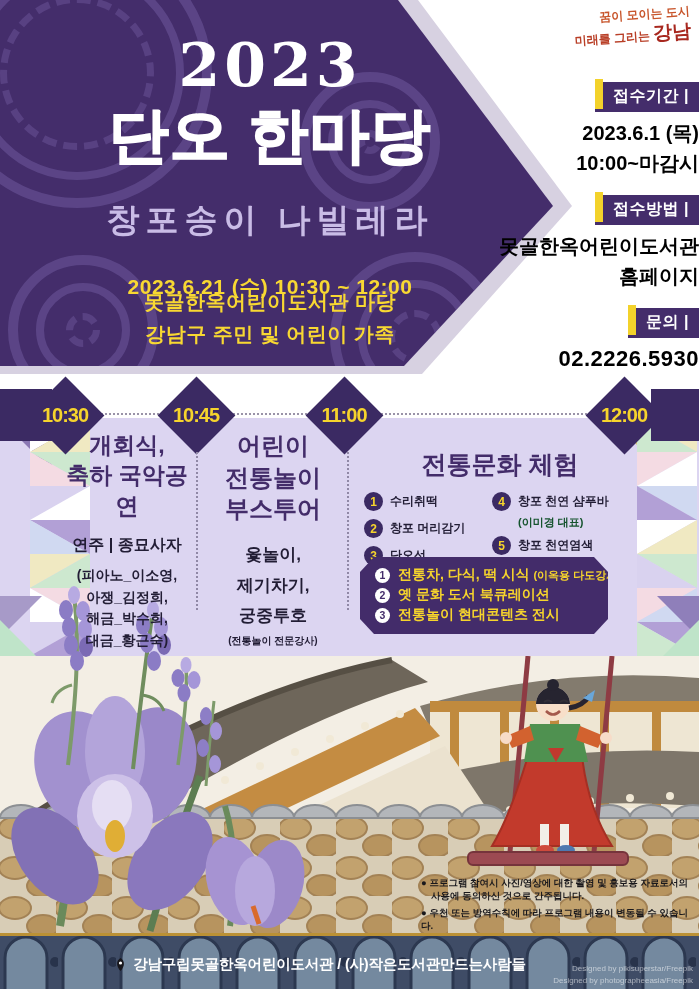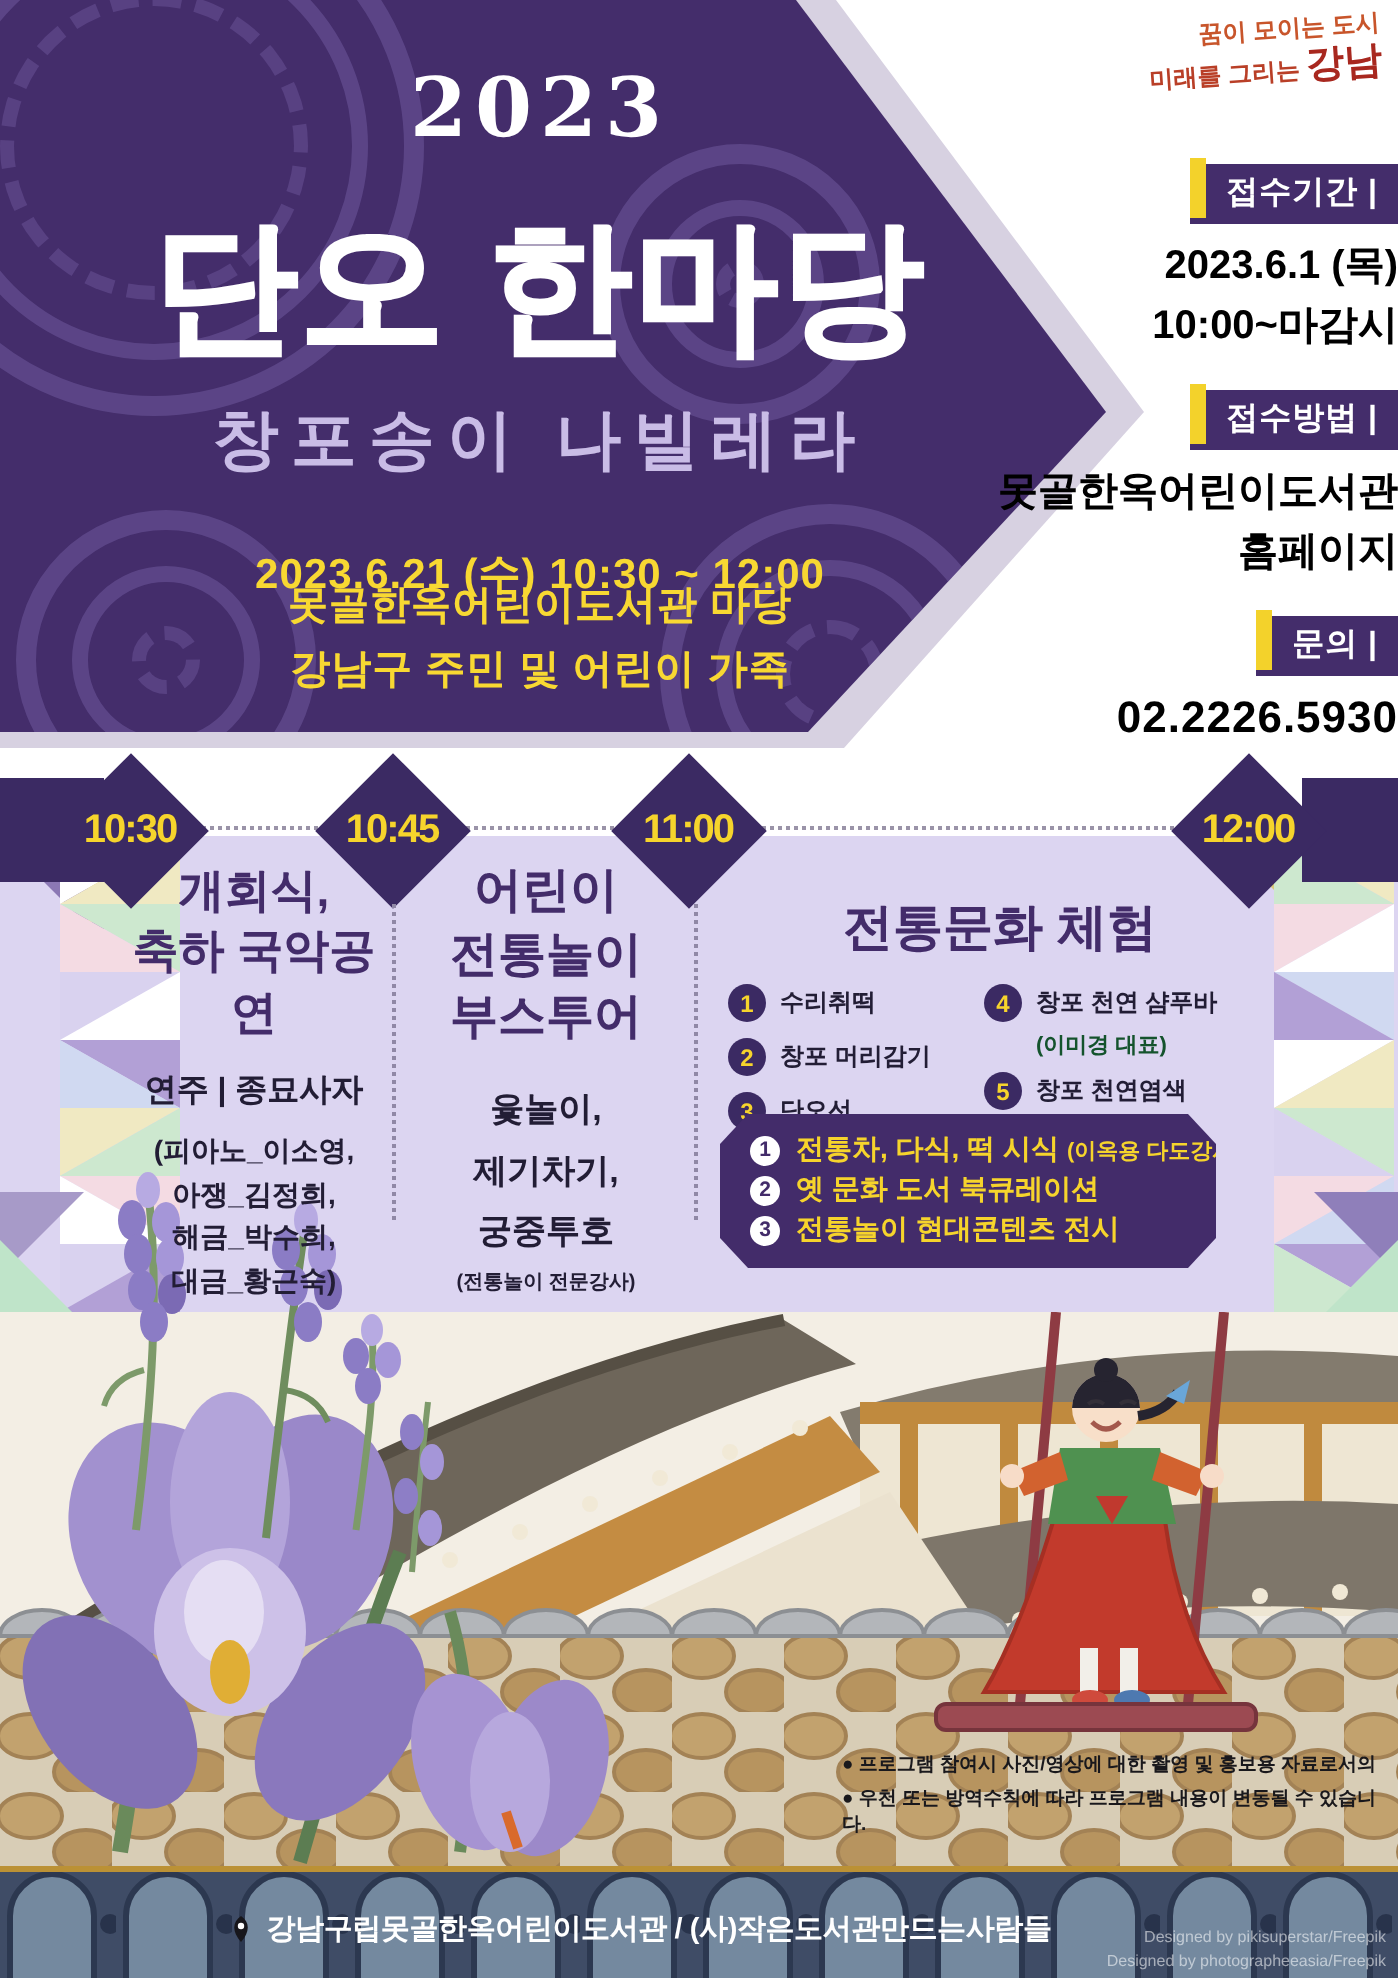--- a/index.html
+++ b/index.html
@@ -11,22 +11,22 @@
   .hexa{position:absolute;left:0;top:0;width:600px;height:368px;background:#442d6b;
     clip-path:polygon(0 0,398px 0,553px 206px,404px 366px,0 366px);z-index:2;}
   .ring{position:absolute;border-radius:50%;border:10px solid rgba(130,108,178,.38);}
   .ring::before{content:"";position:absolute;inset:18px;border-radius:50%;border:8px solid rgba(130,108,178,.38);}
   .ring::after{content:"";position:absolute;inset:48px;border-radius:50%;border:7px dashed rgba(130,108,178,.33);}
   .r1{left:-58px;top:-62px;width:250px;height:250px;}
   .r2{left:300px;top:72px;width:120px;height:120px;}
   .r3{left:8px;top:255px;width:130px;height:130px;}
   .r4{left:330px;top:252px;width:150px;height:150px;}
   .hexa .txt{position:absolute;left:35px;width:470px;text-align:center;}
-  .year{top:30px;font-family:"DejaVu Serif",serif;font-weight:700;font-size:41px;color:#fff;letter-spacing:4px;}
-  .title{top:96px;font-weight:900;font-size:72px;color:#fff;letter-spacing:1px;-webkit-text-stroke:1.5px #fff;}
+  .year{top:30px;font-family:"DejaVu Serif",serif;font-weight:700;font-size:60px;color:#fff;letter-spacing:4px;}
+  .title{top:96px;font-weight:900;font-size:60px;color:#fff;letter-spacing:1px;-webkit-text-stroke:1.5px #fff;}
   .subtitle{top:198px;font-weight:800;font-size:33px;color:#c9bce6;letter-spacing:6px;}
   .meta{font-weight:800;color:#f8d832;letter-spacing:.5px;}
   .dt{top:256px;font-size:21px;margin-top:17px;}
   .place{top:289px;font-size:20px;}
   .aud{top:321px;font-size:20px;}
   
   .city-logo{position:absolute;top:8px;right:8px;z-index:3;text-align:right;transform:rotate(-4deg);font-weight:800;line-height:1.25;}
   .cl1{font-size:12px;color:#c8552b;}
   .cl2{font-size:12px;color:#b93f27;}
   .cl-city{font-size:19px;color:#a8281f;}
@@ -400,20 +400,21 @@
     <circle cx="553" cy="29" r="6" fill="#262430"></circle>
     <path d="M569 52 q14 -2 20 -12" stroke="#262430" stroke-width="5" fill="none"></path>
     <path d="M583 42 l12 -8 l-3 12 Z" fill="#69a6d9"></path>
     <path d="M544 46 q4 -3 8 0 M560 46 q4 -3 8 0" stroke="#332f38" stroke-width="2" fill="none"></path>
     <path d="M546 55 q7 7 14 0" stroke="#a4584c" stroke-width="2.5" fill="none"></path>
     <rect x="468" y="196" width="160" height="13" rx="5" fill="#9c4a52" stroke="#76343c" stroke-width="2"></rect>
   </svg>
 
   <div class="notes">
     <div>● 프로그램 참여시 사진/영상에 대한 촬영 및 홍보용 자료로서의</div>
+    <div class="indent">사용에 동의하신 것으로 간주됩니다.</div>
     <div class="n2">● 우천 또는 방역수칙에 따라 프로그램 내용이 변동될 수 있습니다.</div>
   </div>
 
   <div class="footer">
     <svg class="wallband" width="699" height="56" viewBox="0 0 699 56">
       <defs>
         <pattern id="arches" width="58" height="56" patternUnits="userSpaceOnUse">
           <rect width="58" height="56" fill="#3f4c66"></rect>
           <path d="M5 22 a21 21 0 0 1 42 0 V56 H5 Z" fill="#74899f" stroke="#2c3850" stroke-width="3"></path>
           <circle cx="55" cy="26" r="5" fill="#28334b"></circle>

